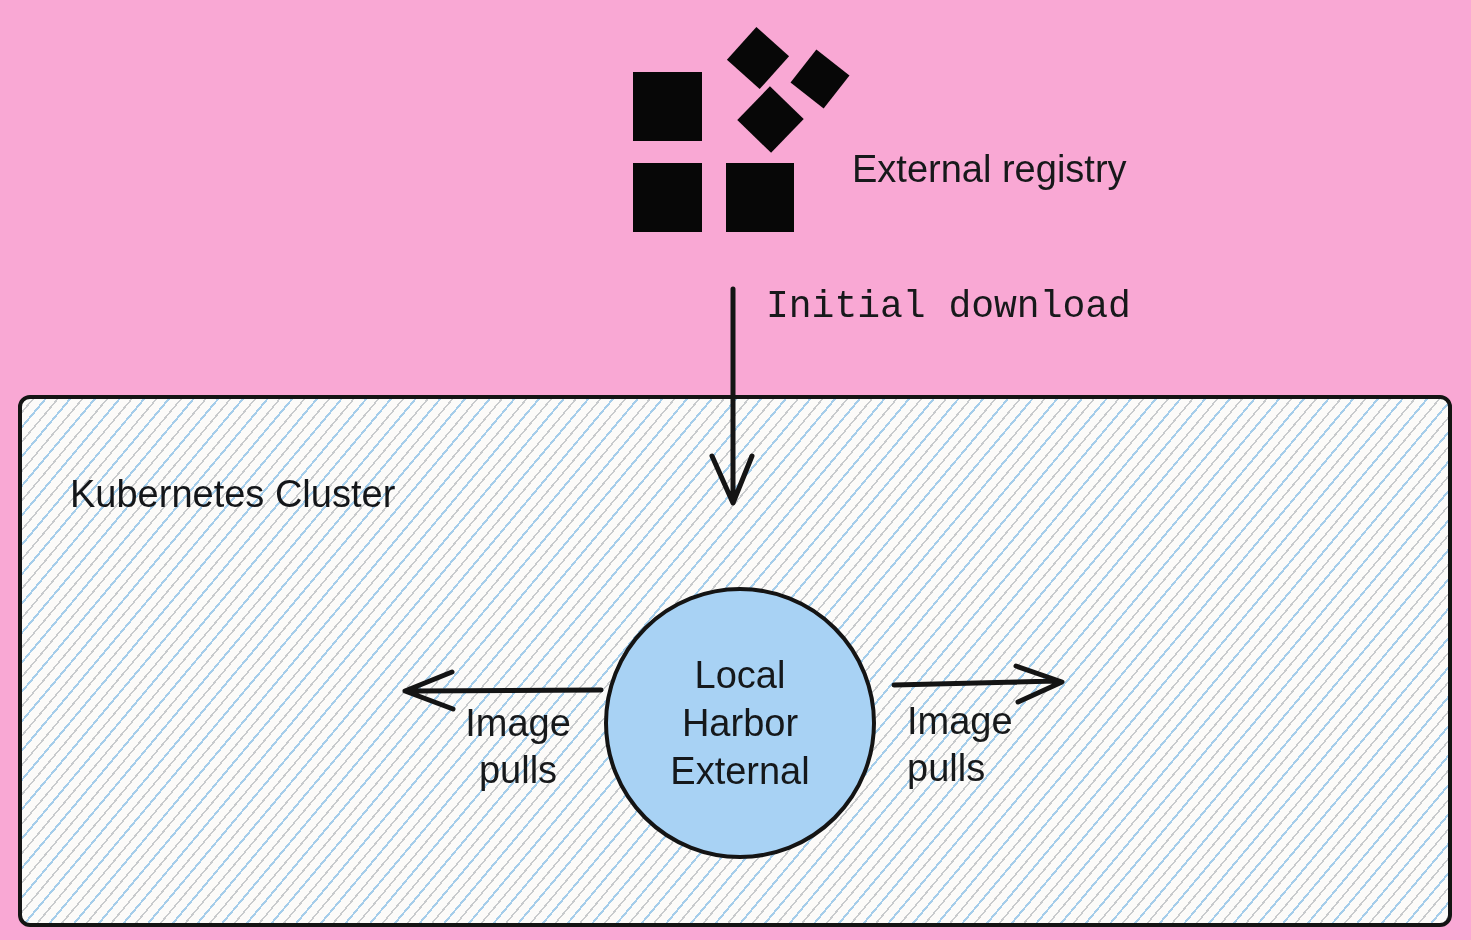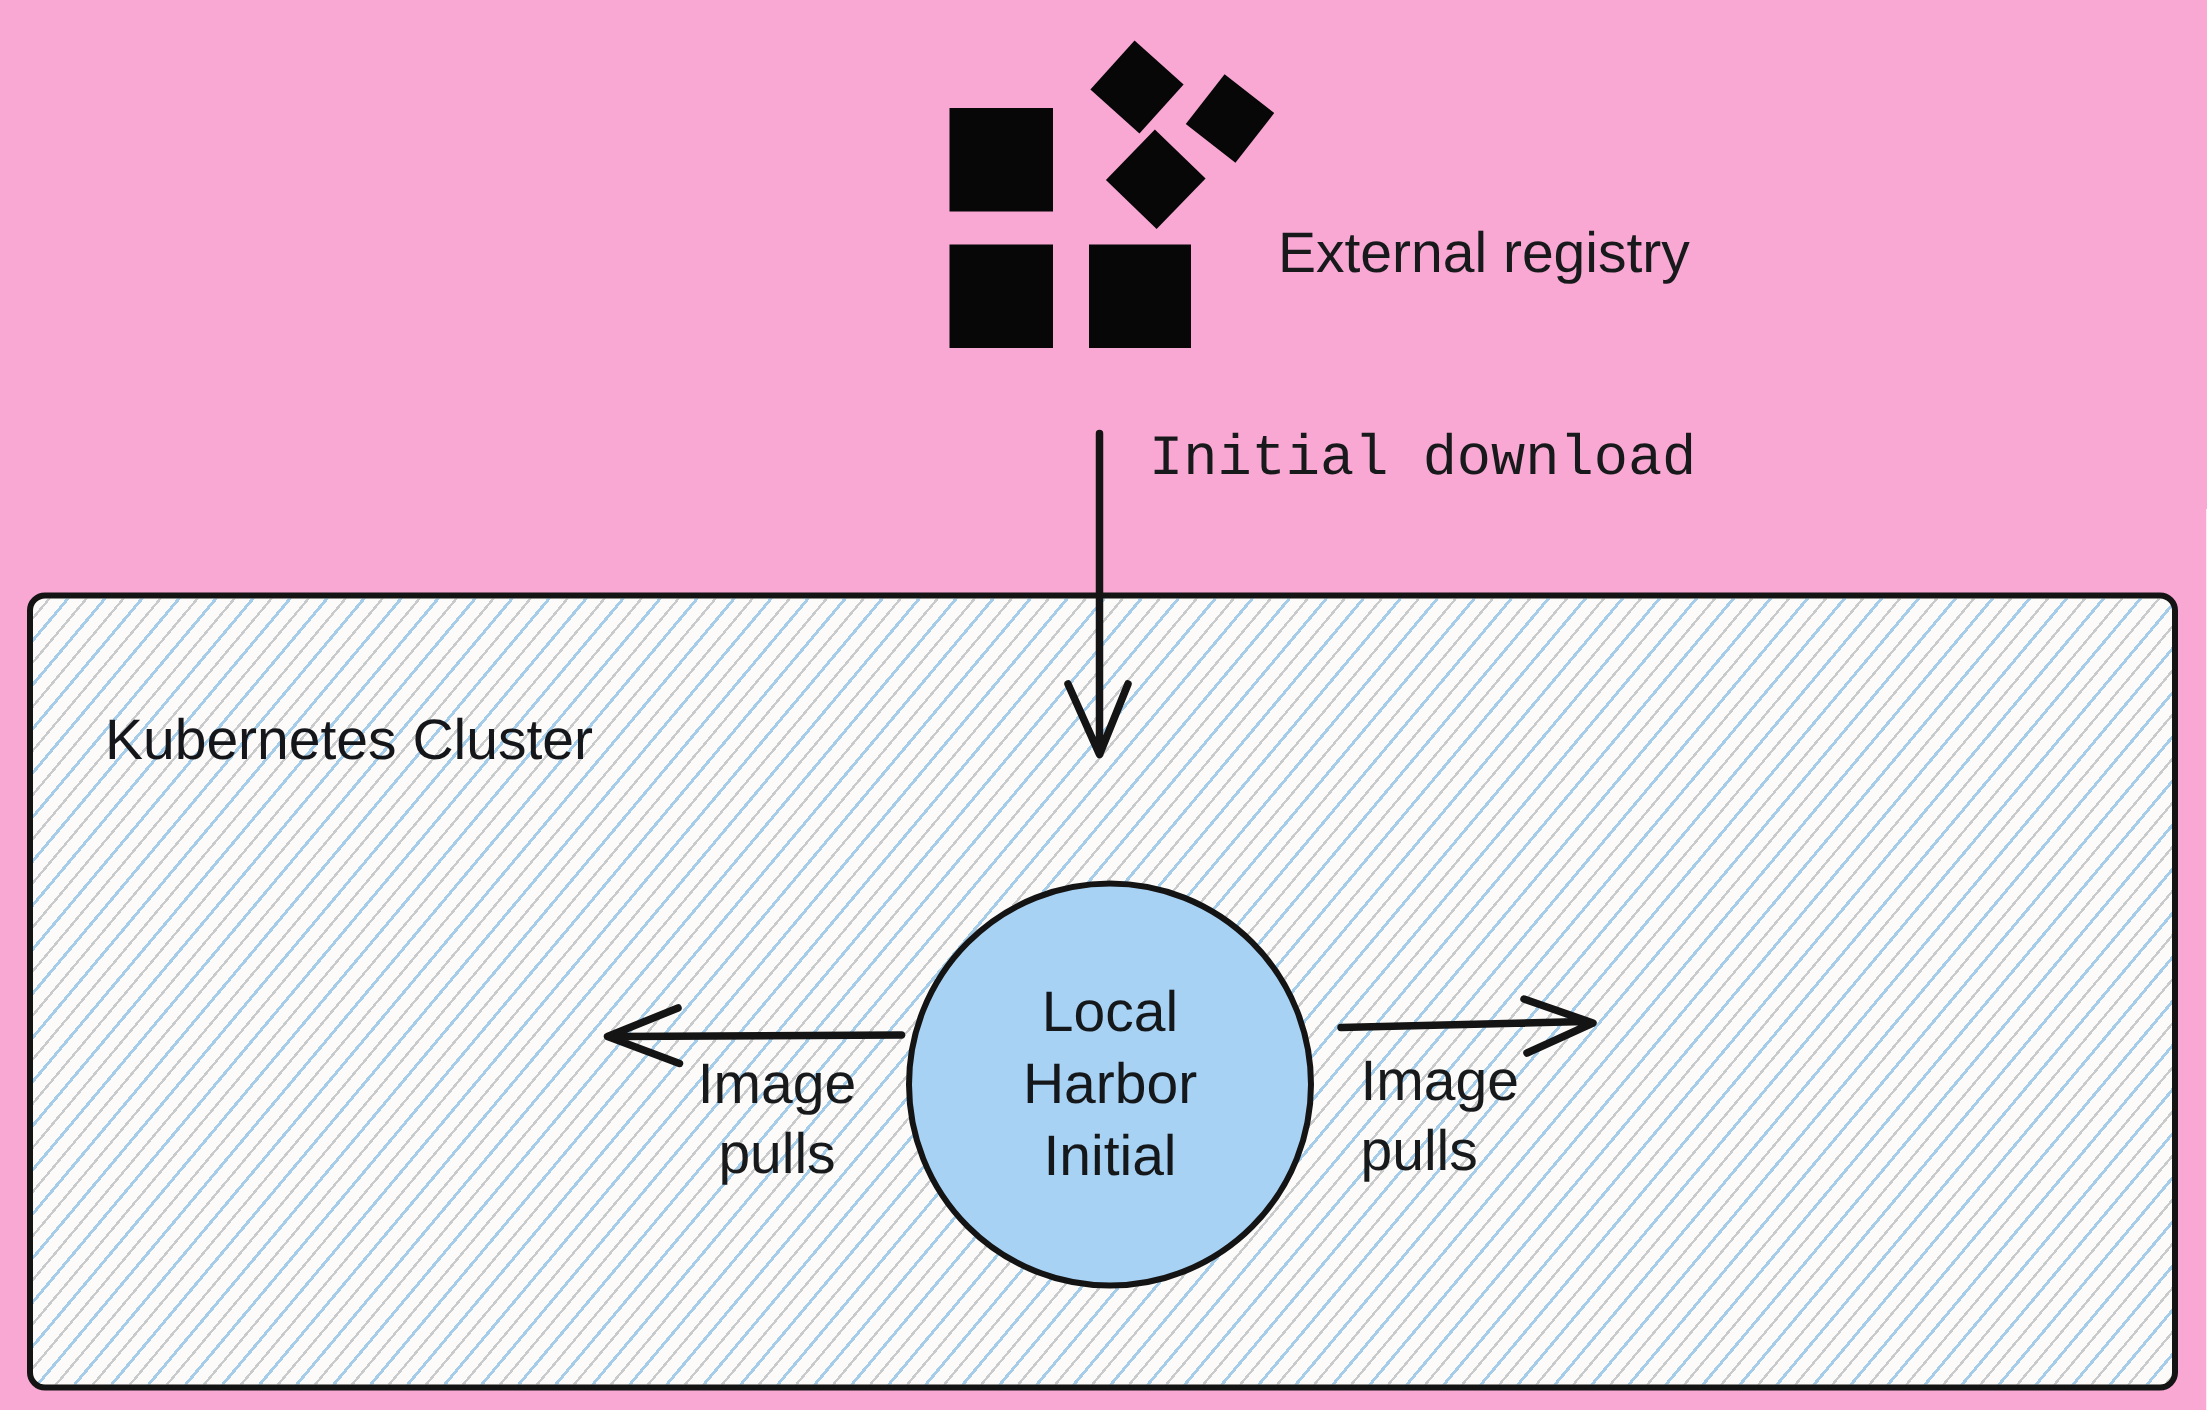--- a/index.html
+++ b/index.html
@@ -108,21 +108,21 @@
   <div class="lbl ext-label">External registry</div>
 
   <div class="lbl init-label">Initial download</div>
 
   <div class="cluster-box">
     <div class="cluster-label">Kubernetes Cluster</div>
 
 
     <div class="node harbor">Local
 Harbor
-Initial</div>
+External</div>
 
   </div>
 
   <div class="lbl pull-left">Image
 pulls</div>
 
   <div class="lbl pull-right">Image
 pulls</div>
 
   <svg class="arrows" viewBox="0 0 1471 940" xmlns="http://www.w3.org/2000/svg">

